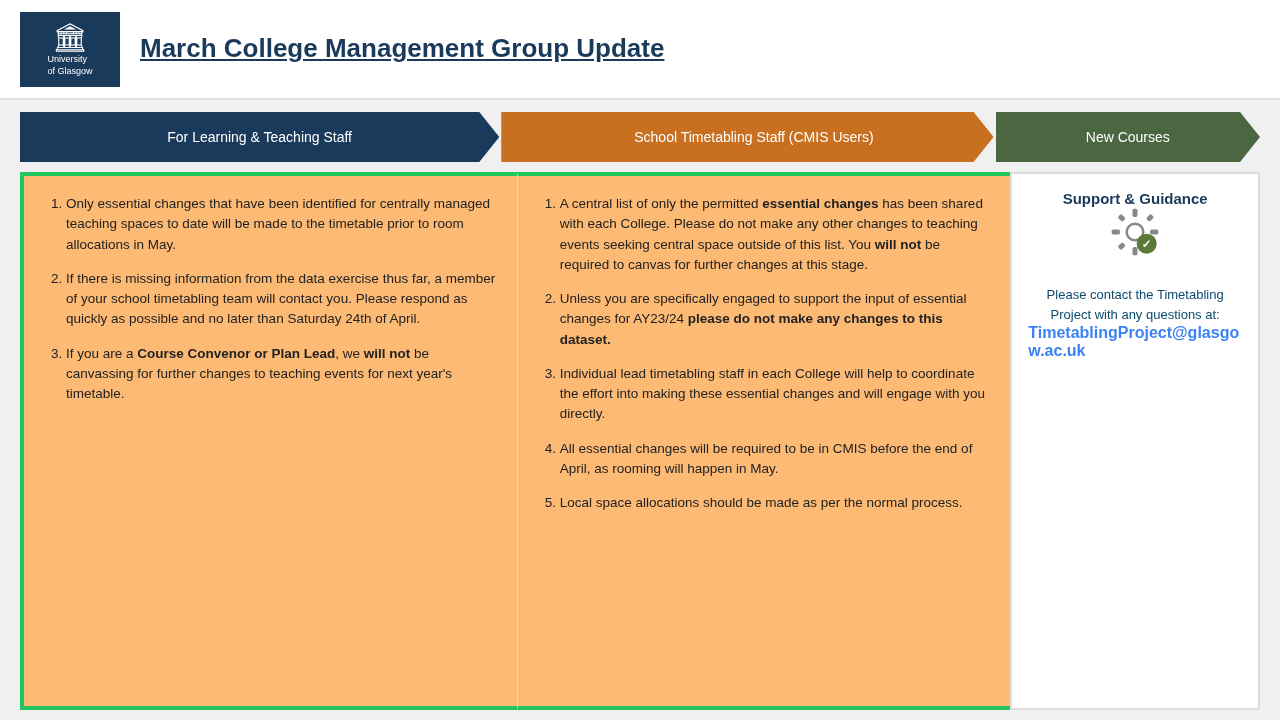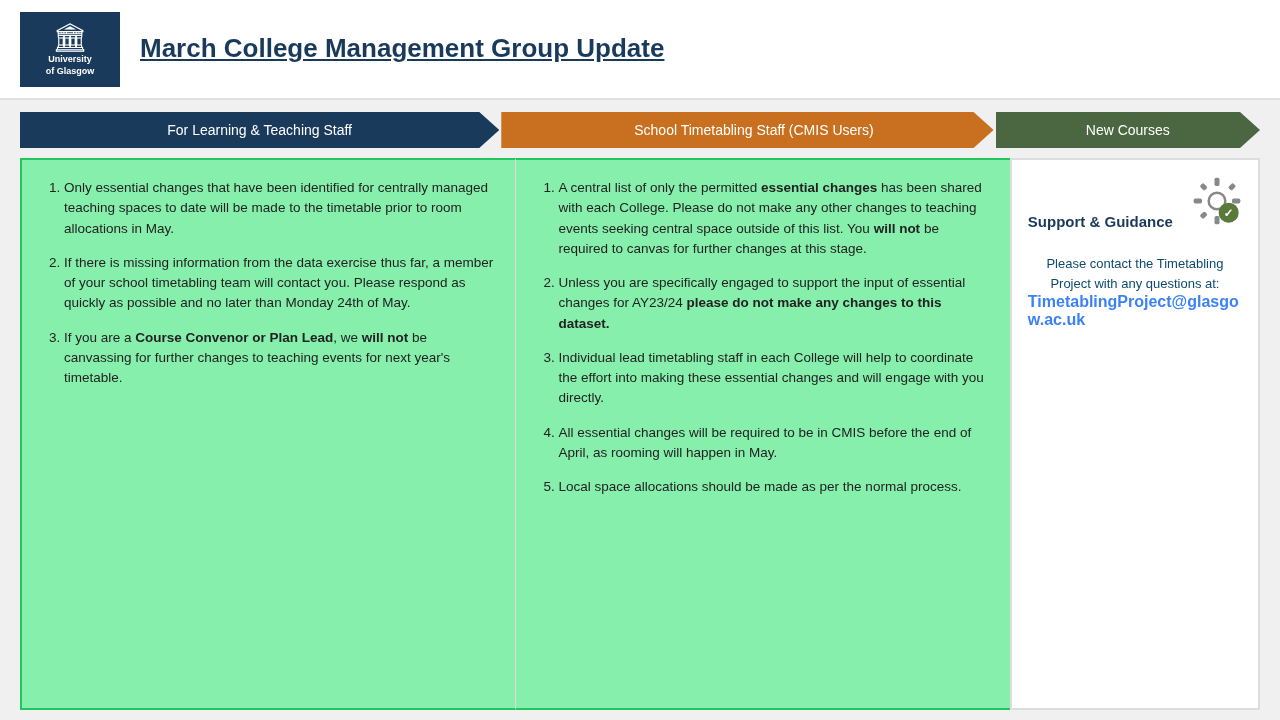--- a/index.html
+++ b/index.html
@@ -37,23 +37,22 @@
       margin-right: 20px;
       flex-shrink: 0;
     }
     .logo-icon {
       font-size: 28px;
       color: white;
     }
     .logo-text {
       color: white;
       font-size: 9px;
-      text-align: center;
       line-height: 1.3;
-      font-weight: bold;
+      font-weight: normal;
     }
     .header-text {
       display: flex;
       flex-direction: column;
       justify-content: center;
     }
     .header-title {
       font-size: 26px;
       font-weight: bold;
       color: #1a3a5c;
@@ -61,21 +60,21 @@
       text-decoration: underline;
     }
     .header-subtitle {
       font-size: 18px;
       color: #c87020;
       margin-top: 4px;
     }
     
     .banners {
       display: flex;
-      height: 36px;
+      height: 50px;
       margin: 12px 20px 0 20px;
     }
     .banner {
       display: flex;
       align-items: center;
       justify-content: center;
       color: white;
       font-size: 14px;
       position: relative;
       text-align: center;
@@ -102,24 +101,24 @@
       z-index: 1;
     }
     
     .content {
       display: flex;
       margin: 10px 20px 10px 20px;
       gap: 0;
       flex: 1;
     }
     .col {
-      background: #86efac;
+      background: #fdba74;
       flex: 1;
       padding: 18px 20px;
-      border: 2px solid #22c55e;
+      border: 4px solid #22c55e;
     }
     .col-1 {
       flex: 1.45;
       border-right: none;
     }
     .col-2 {
       flex: 1.45;
       border-right: none;
       border-left: 1px solid #ddd;
     }
@@ -151,23 +150,24 @@
       color: #222;
     }
     ol li {
       margin-bottom: 14px;
     }
     ol li:last-child {
       margin-bottom: 0;
     }
     .support-header {
       display: flex;
-      align-items: flex-end;
+      align-items: center;
       justify-content: space-between;
       margin-bottom: 10px;
+      flex-direction: column;
     }
     .support-title {
       font-size: 15px;
       font-weight: bold;
       color: #1a3a5c;
     }
     .support-text {
       font-size: 13px;
       color: #0c4a6e;
       line-height: 1.5;
@@ -215,21 +215,21 @@
     <div class="banner banner-3">
       <span>New Courses</span>
     </div>
   </div>
 
   <div class="content">
 
     <div class="col col-1">
       <ol>
         <li>Only essential changes that have been identified for centrally managed teaching spaces to date will be made to the timetable prior to room allocations in May.</li>
-        <li>If there is missing information from the data exercise thus far, a member of your school timetabling team will contact you.  Please respond as quickly as possible and no later than Monday 24th of May.</li>
+        <li>If there is missing information from the data exercise thus far, a member of your school timetabling team will contact you.  Please respond as quickly as possible and no later than Saturday 24th of April.</li>
         <li>If you are a <strong>Course Convenor or Plan Lead</strong>, we <strong>will not</strong> be canvassing for further changes to teaching events for next year's timetable.</li>
       </ol>
     </div>
 
     <div class="col col-2">
       <ol>
         <li>A central list of only the permitted <strong>essential changes</strong> has been shared with each College. Please do not make any other changes to teaching events seeking central space outside of this list. You <strong>will not</strong> be required to canvas for further changes at this stage.</li>
         <li>Unless you are specifically engaged to support the input of essential changes for AY23/24 <strong>please do not make any changes to this dataset.</strong></li>
         <li>Individual lead timetabling staff in each College will help to coordinate the effort into making these essential changes and will engage with you directly.</li>
         <li>All essential changes will be required to be in CMIS before the end of April, as rooming will happen in May.</li>

